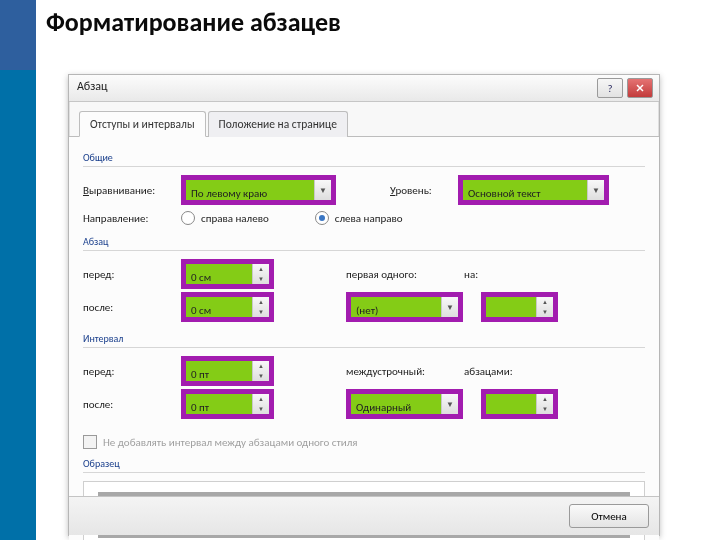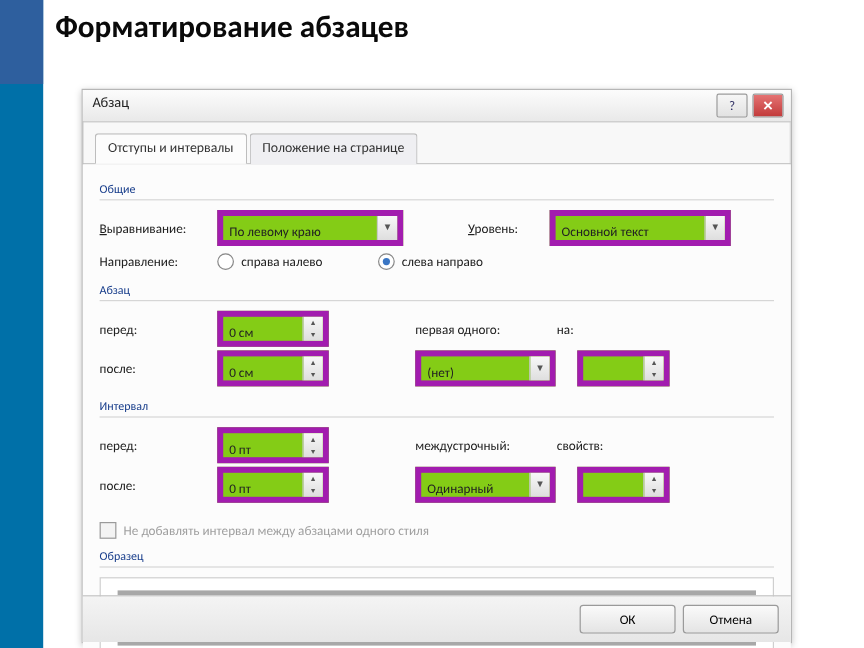--- a/index.html
+++ b/index.html
@@ -145,21 +145,21 @@
           <div class="lbl">перед:</div>
           <div class="spin" style="width:78px">
               <span>0 пт</span>
               <div class="spb">
                 <span>▲</span>
                 <span>▼</span>
               </div>
             </div>
           <div style="width:60px"></div>
           <div style="width:112px">междустрочный:</div>
-          <div style="width:58px">свойств:</div>
+          <div style="width:58px">абзацами:</div>
         </div>
         <div class="row">
           <div class="lbl">после:</div>
           <div class="spin" style="width:78px">
               <span>0 пт</span>
               <div class="spb">
                 <span>▲</span>
                 <span>▼</span>
               </div>
             </div>
@@ -192,21 +192,18 @@
           <div class="pv-line cur"></div>
           <div class="pv-line cur w60"></div>
           <div class="pv-line"></div>
           <div class="pv-line"></div>
           <div class="pv-line w60"></div>
         </div>
       </div>
     </div>
     <div class="footer">
       <div class="spacer"></div>
-      <div class="btnf" style="margin-right:6px">
-          <span>ОК</span>
-        </div>
       <div class="btnf">
           <span>Отмена</span>
         </div>
     </div>
   </div>
 </div>
 
 </body></html>

